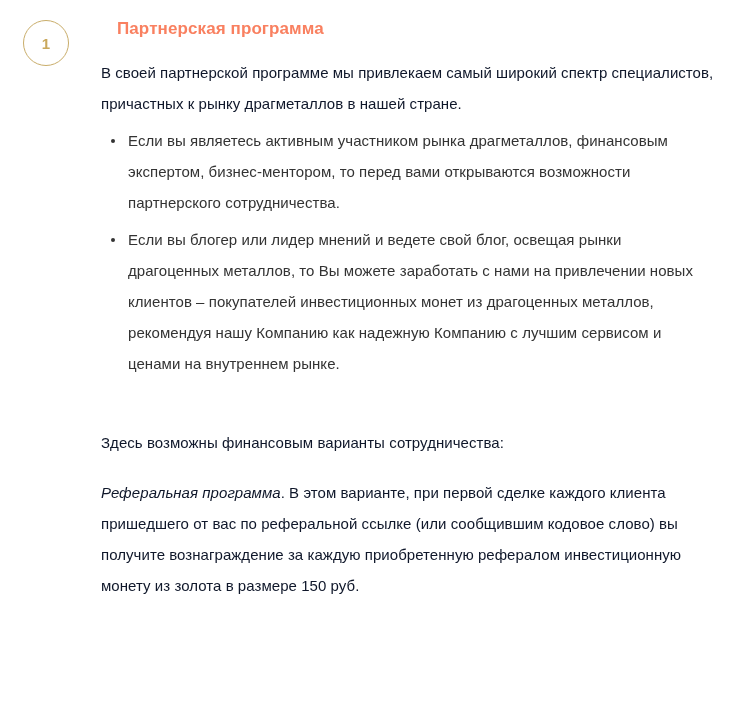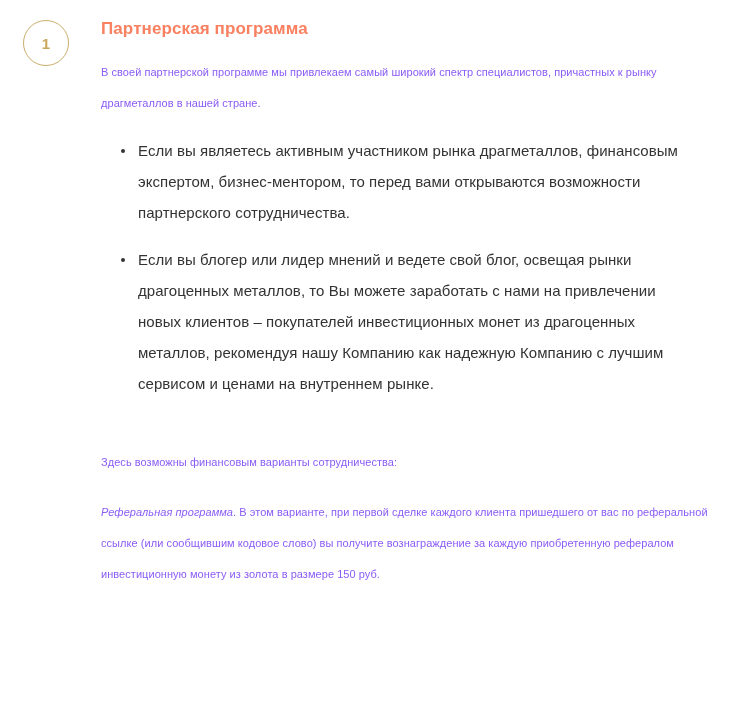--- a/index.html
+++ b/index.html
@@ -49,46 +49,46 @@
 
   
   .content {
     position: absolute;
     left: 101px;
     top: 18px;
     width: 616px;
   }
 
   .section-title {
-    margin: 0 0 17px 0;
+    margin: 0 0 17px 16px;
     font-size: 17px;
     font-weight: 700;
     color: #f98060;
     line-height: 22px;
     letter-spacing: 0.1px;
   }
 
   .para {
     margin: 0;
-    font-size: 11px;
+    font-size: 15px;
     line-height: 31px;
-    color: #8b5cf6;
+    color: #0f172a;
     letter-spacing: 0.05px;
   }
 
   .para + .para {
     margin-top: 19px;
   }
 
   .gap-lg { margin-top: 48px; }
   .gap-md { margin-top: 26px; }
   .gap-xl { margin-top: 54px; }
 
   ul.bullets {
-    margin: 16px;
+    margin: 6px;
     padding: 0;
     list-style: none;
   }
   ul.bullets li {
     position: relative;
     padding-left: 21px;
     font-size: 15px;
     line-height: 31px;
     color: #333333;
     letter-spacing: 0.05px;

